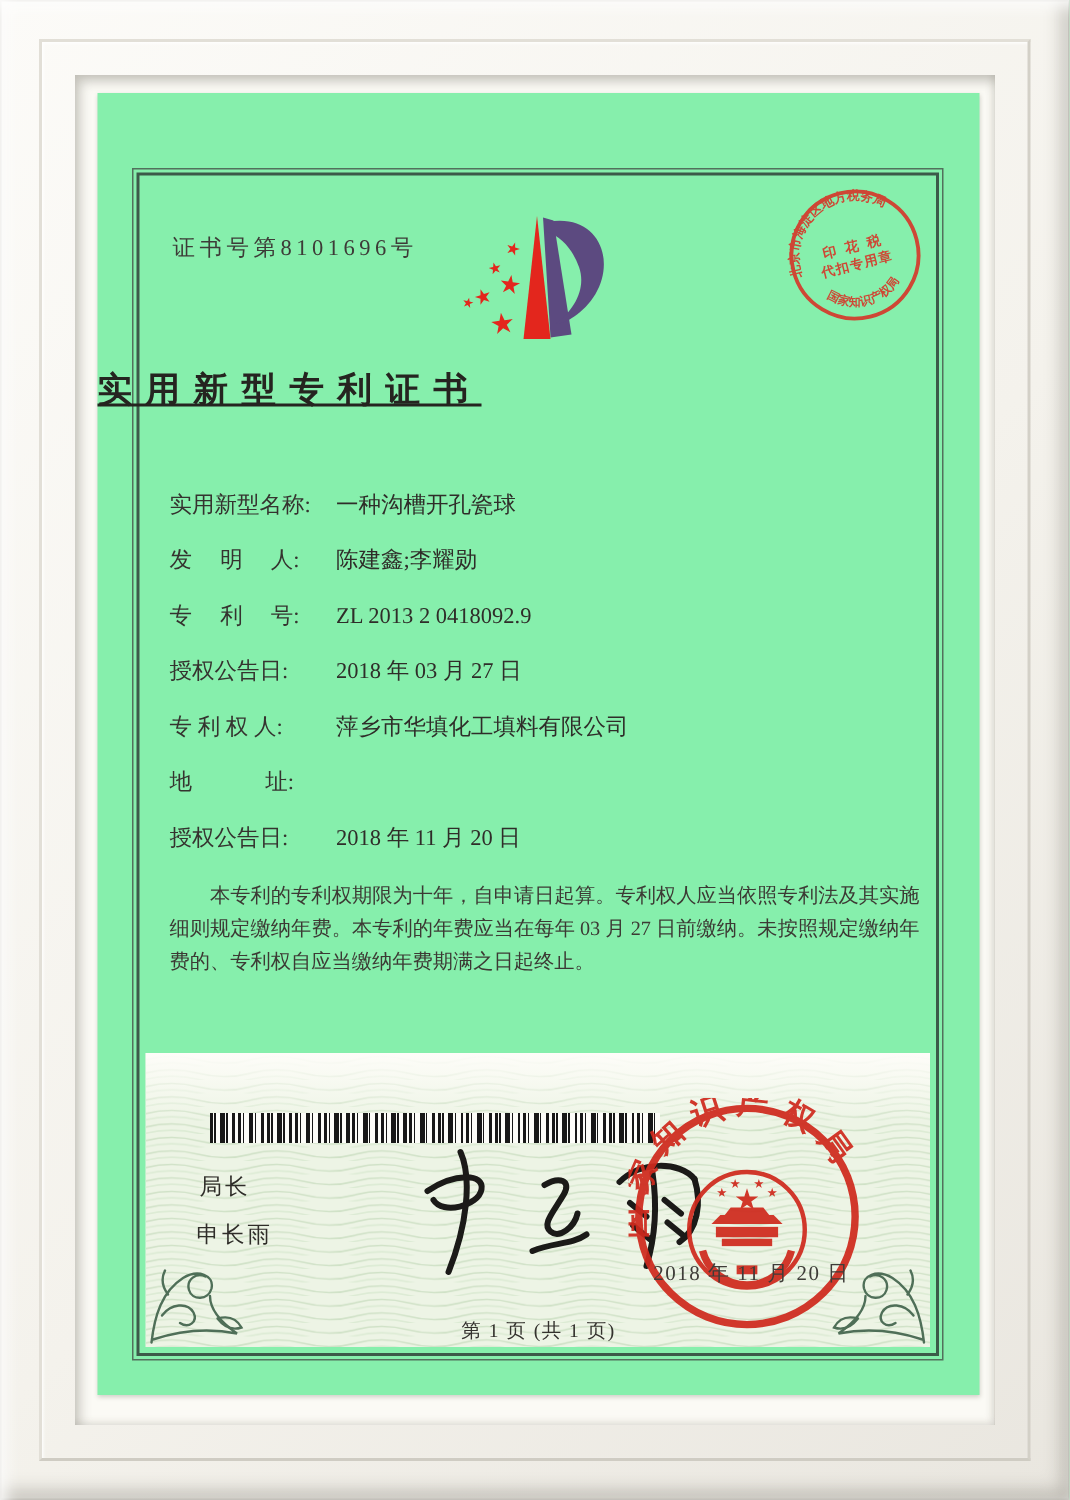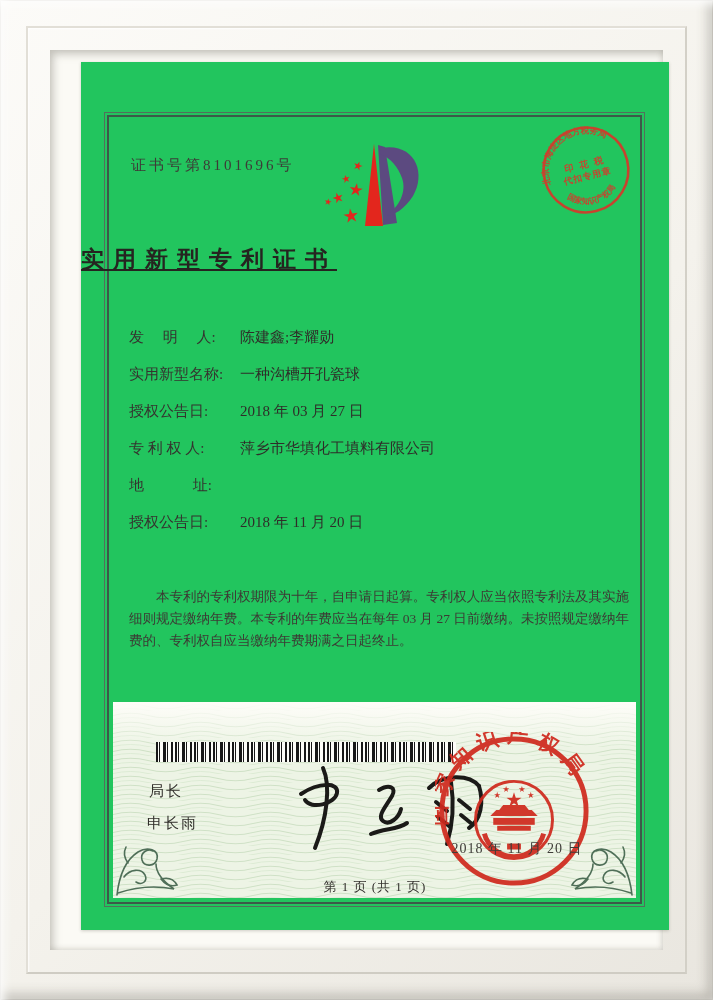--- a/index.html
+++ b/index.html
@@ -26,22 +26,22 @@
   }
   .matte{
     position:absolute;inset:50px;
     background:#fbfaf5;
     box-shadow:inset 3px 4px 8px rgba(95,92,80,.35),
                inset -2px -2px 5px rgba(120,115,100,.15);
   }
 
   
   .paper{
-    position:absolute;left:81px;top:62px;width:588px;height:868px;
-    background:#22c55e;
+    position:absolute;left:65px;top:62px;width:588px;height:868px;
+    background:#86efac;
     box-shadow:0 1px 3px rgba(80,75,60,.25);
     color:#35332f;
   }
 
   
   .cert-border{
     position:absolute;left:23px;top:50px;width:539px;height:793px;
     border:1px solid #52705c;
   }
   .cert-border-inner{
@@ -197,26 +197,30 @@
         </text>
         <text x="0" y="-3" text-anchor="middle" font-size="10" letter-spacing="2">印 花 税</text>
         <text x="0" y="10" text-anchor="middle" font-size="9.6" letter-spacing="1">代扣专用章</text>
       </g>
     </svg>
 
     <div class="title">实用新型专利证书</div>
 
     <div class="fields">
       <div class="frow">
+        <span class="flabel">实用新型名称:</span>
+        <span class="fvalue">一种沟槽开孔瓷球</span>
+      </div>
+      <div class="frow">
         <span class="flabel">发　 明　 人:</span>
         <span class="fvalue">陈建鑫;李耀勋</span>
       </div>
       <div class="frow">
-        <span class="flabel">实用新型名称:</span>
-        <span class="fvalue">一种沟槽开孔瓷球</span>
+        <span class="flabel">专　 利　 号:</span>
+        <span class="fvalue">ZL 2013 2 0418092.9</span>
       </div>
       <div class="frow">
         <span class="flabel">授权公告日:</span>
         <span class="fvalue">2018 年 03 月 27 日</span>
       </div>
       <div class="frow">
         <span class="flabel">专 利 权 人:</span>
         <span class="fvalue">萍乡市华填化工填料有限公司</span>
       </div>
       <div class="frow">

